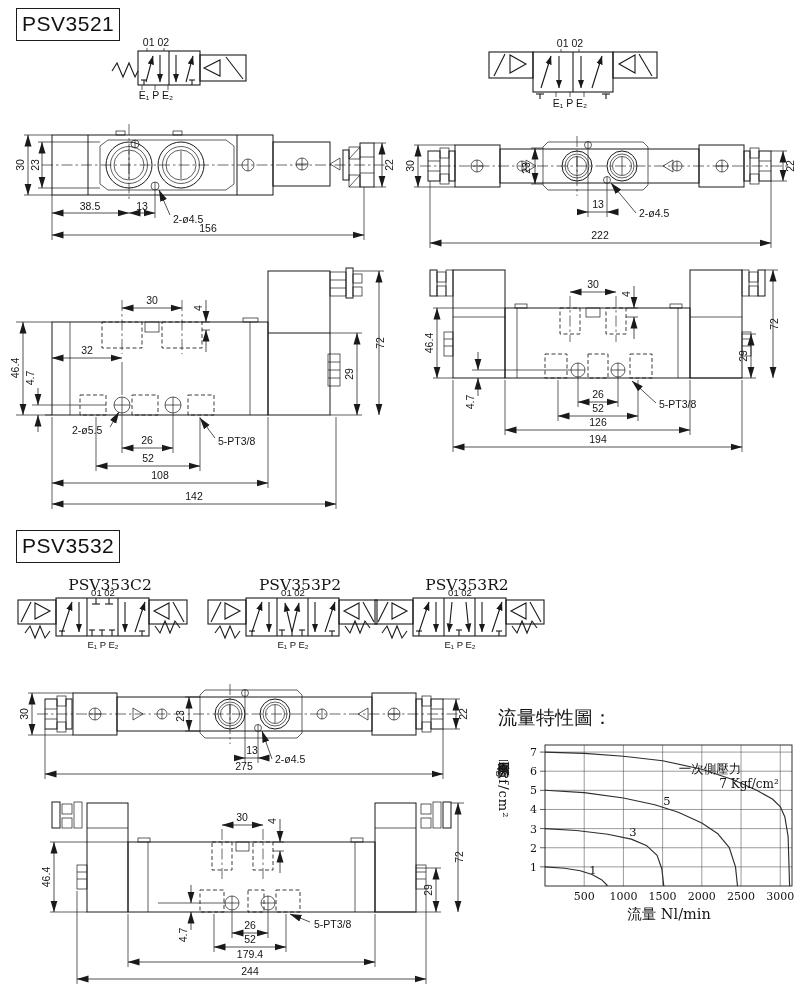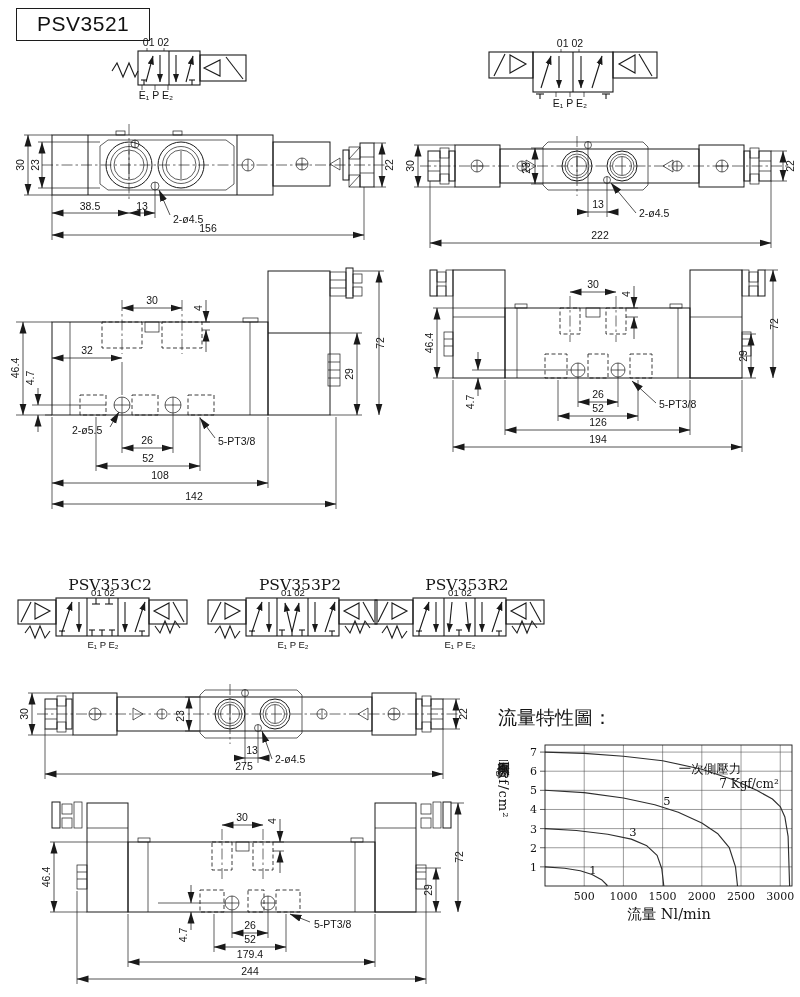--- a/index.html
+++ b/index.html
@@ -1,20 +1,20 @@
 <!DOCTYPE html>
 <html><head>
 <meta charset="utf-8">
 <style>
   html,body{margin:0;padding:0;background:#fff;}
   #page{position:relative;width:800px;height:997px;background:#ffffff;overflow:hidden;
         font-family:"Liberation Sans",sans-serif;color:#111;}
   .abs{position:absolute;}
   .modelbox{position:absolute;border:1.8px solid #1c1c1c;font:21px/1.2 "Liberation Sans",sans-serif;
-            color:#111;padding:2px 20px 4px;letter-spacing:.5px;background:#fff;}
+            color:#111;padding:2px 5px 4px;letter-spacing:.5px;background:#fff;}
   svg text{font-family:"Liberation Sans",sans-serif;font-size:10.5px;fill:#141414;}
   .cjk{font-family:"DejaVu Serif",serif;}
   .tick{font-family:"DejaVu Serif",serif;font-size:11px;}
   .subname{font-family:"DejaVu Serif",serif;font-size:15.5px;}
   .ln{stroke:#1a1a1a;stroke-width:1;fill:none;}
   .ln2{stroke:#1a1a1a;stroke-width:.7;fill:none;}
   .dim{stroke:#1a1a1a;stroke-width:.75;fill:none;}
   .dima{marker-start:url(#ar);marker-end:url(#ar);}
   .dime{marker-end:url(#ar);}
   .sym{stroke:#1a1a1a;stroke-width:1.1;fill:none;}
@@ -36,20 +36,21 @@
       </marker>
   <marker id="ar2" markerWidth="10" markerHeight="8" refX="8.5" refY="4" orient="auto" markerUnits="userSpaceOnUse">
         <path d="M0,0.8 L8.7,4 L0,7.2 z" fill="#1a1a1a"></path>
       </marker>
  </defs>
 </svg>
 
 <div id="page">
 
   <div class="modelbox" style="left:16px;top:8px">PSV3521</div>
+  <div class="modelbox" style="left:16px;top:530px">PSV3532</div>
 
   <svg class="abs" style="left:100px;top:33px" width="165" height="70">
     <g class="sym">
       <path d="M12,38 l5,-8 6,14 6,-14 6,14 3,-6"></path>
     </g>
     <g class="sym">
       <rect x="38" y="18" width="62" height="34"></rect>
       <line x1="69" y1="18" x2="69" y2="52"></line>
       <line class="syme" x1="46" y1="49" x2="53" y2="23"></line>
       <line class="syme" x1="60" y1="22" x2="60" y2="49"></line>

